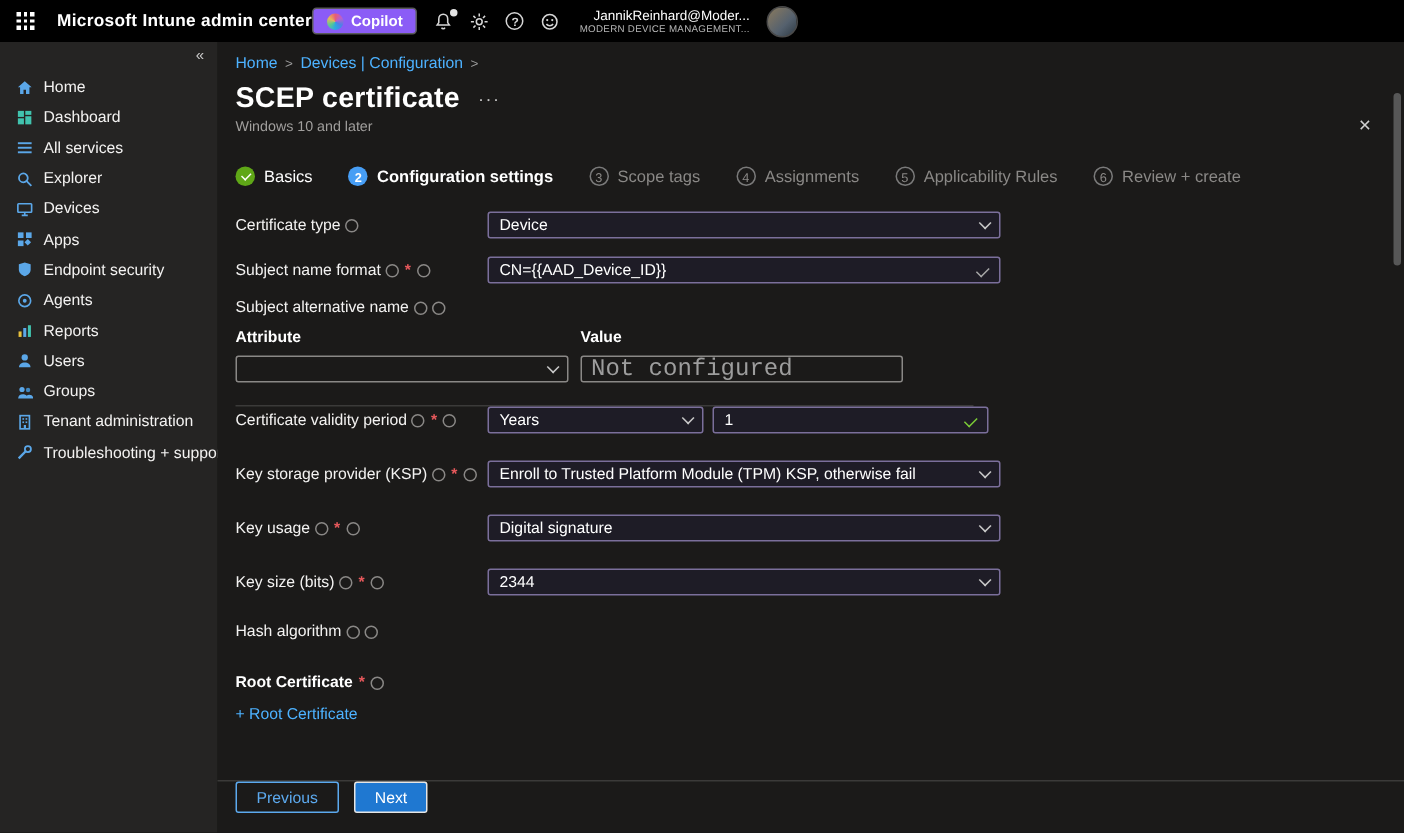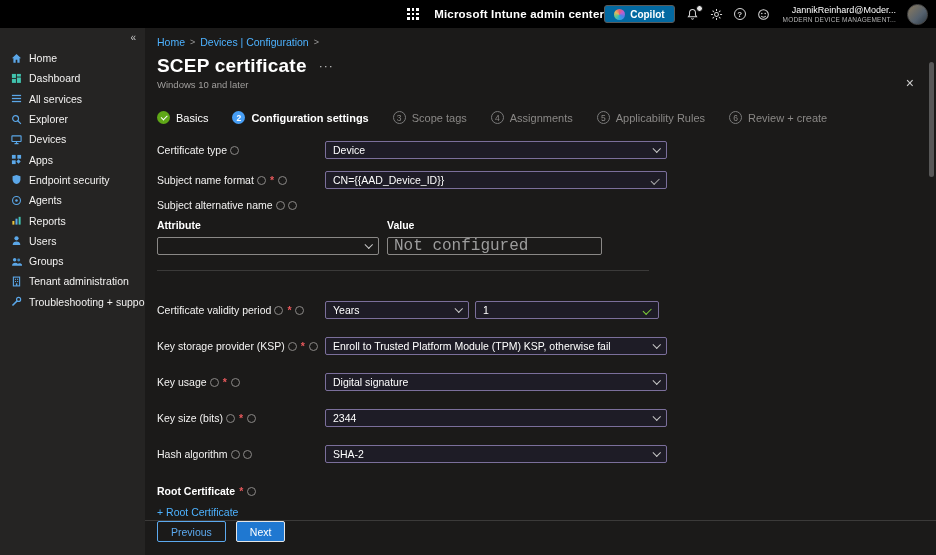--- a/index.html
+++ b/index.html
@@ -6,35 +6,35 @@
   html,body { width: 936px; height: 555px; overflow: hidden; }
   body {
     background: #1b1a19;
     color: #ffffff;
     font-family: "Liberation Sans", "DejaVu Sans", sans-serif;
     font-size: 10.5px;
   }
   
   .topbar {
     height: 28px; background: #000;
-    display: flex; align-items: center; justify-content: flex-end;
+    display: flex; align-items: center; justify-content: flex-start;
     padding-right: 8px;
   }
   .tb-left { display: flex; align-items: center; }
   .waffle {
     width: 34px; height: 28px; display: grid;
     grid-template-columns: repeat(3, 2.5px); grid-template-rows: repeat(3, 2.5px);
     gap: 2px; align-content: center; justify-content: center; cursor: pointer;
   }
   .waffle i { background: #fff; width: 2.5px; height: 2.5px; display: block; }
   .tb-title { font-size: 11.5px; font-weight: 700; margin-left: 4px; letter-spacing: .2px; }
   .tb-right { display: flex; align-items: center; gap: 11px; }
   .copilot-btn {
     display: flex; align-items: center; gap: 5px;
-    background: #0369a1; border: 1px solid #5a5a5a; border-radius: 3px;
+    background: #8b5cf6; border: 1px solid #5a5a5a; border-radius: 3px;
     color: #fff; font-size: 10px; font-weight: 600; padding: 2.5px 9px; cursor: pointer;
     font-family: inherit;
   }
   .copilot-ico {
     width: 11px; height: 11px; border-radius: 50%;
     background: conic-gradient(#e85d75, #b95fd0, #4f7fe8, #2aa9e0, #5dc98f, #e8b55d, #e85d75);
   }
   .tb-icon { position: relative; display: flex; align-items: center; cursor: pointer; }
   .badge { position: absolute; top: -3px; right: -4px; width: 7px; height: 7px; border-radius: 50%; background: #e4e4e4; border: 1px solid #000; }
   .help-circ { width: 12px; height: 12px; border: 1.2px solid #d6d6d6; border-radius: 50%;
@@ -405,21 +405,21 @@
         <div class="san-row">
           <div class="field gray w222">
             <span></span>
             <span class="chev"></span>
           </div>
           <input class="txtin" style="width: 215px;" placeholder="Not configured">
         </div>
         <hr class="hdiv">
       </div>
 
-      <div class="frow gap18" style="margin-top:30px">
+      <div class="frow gap18" style="">
         <div class="flabel">
           <span>Certificate validity period</span>
           <span class="info"></span>
           <span class="req">*</span>
           <span class="info"></span>
         </div>
         <div class="field w120" style="margin-right:6px">
           <span>Years</span>
           <span class="chev"></span>
         </div>
@@ -466,24 +466,20 @@
           <span>2344</span>
           <span class="chev"></span>
         </div>
       </div>
 
       <div class="frow gap18">
         <div class="flabel">
           <span>Hash algorithm</span>
           <span class="info"></span>
           <span class="info"></span>
-        </div>
-        <div class="field w310">
-          <span>SHA-2</span>
-          <span class="chev"></span>
         </div>
       </div>
 
       <div class="sect-hdr" style="margin-top:22px">
         <span>Root Certificate</span>
         <span class="req">*</span>
         <span class="info"></span>
       </div>
       <span class="add-link" style="margin-top:9px">+ Root Certificate</span>
     </div>

